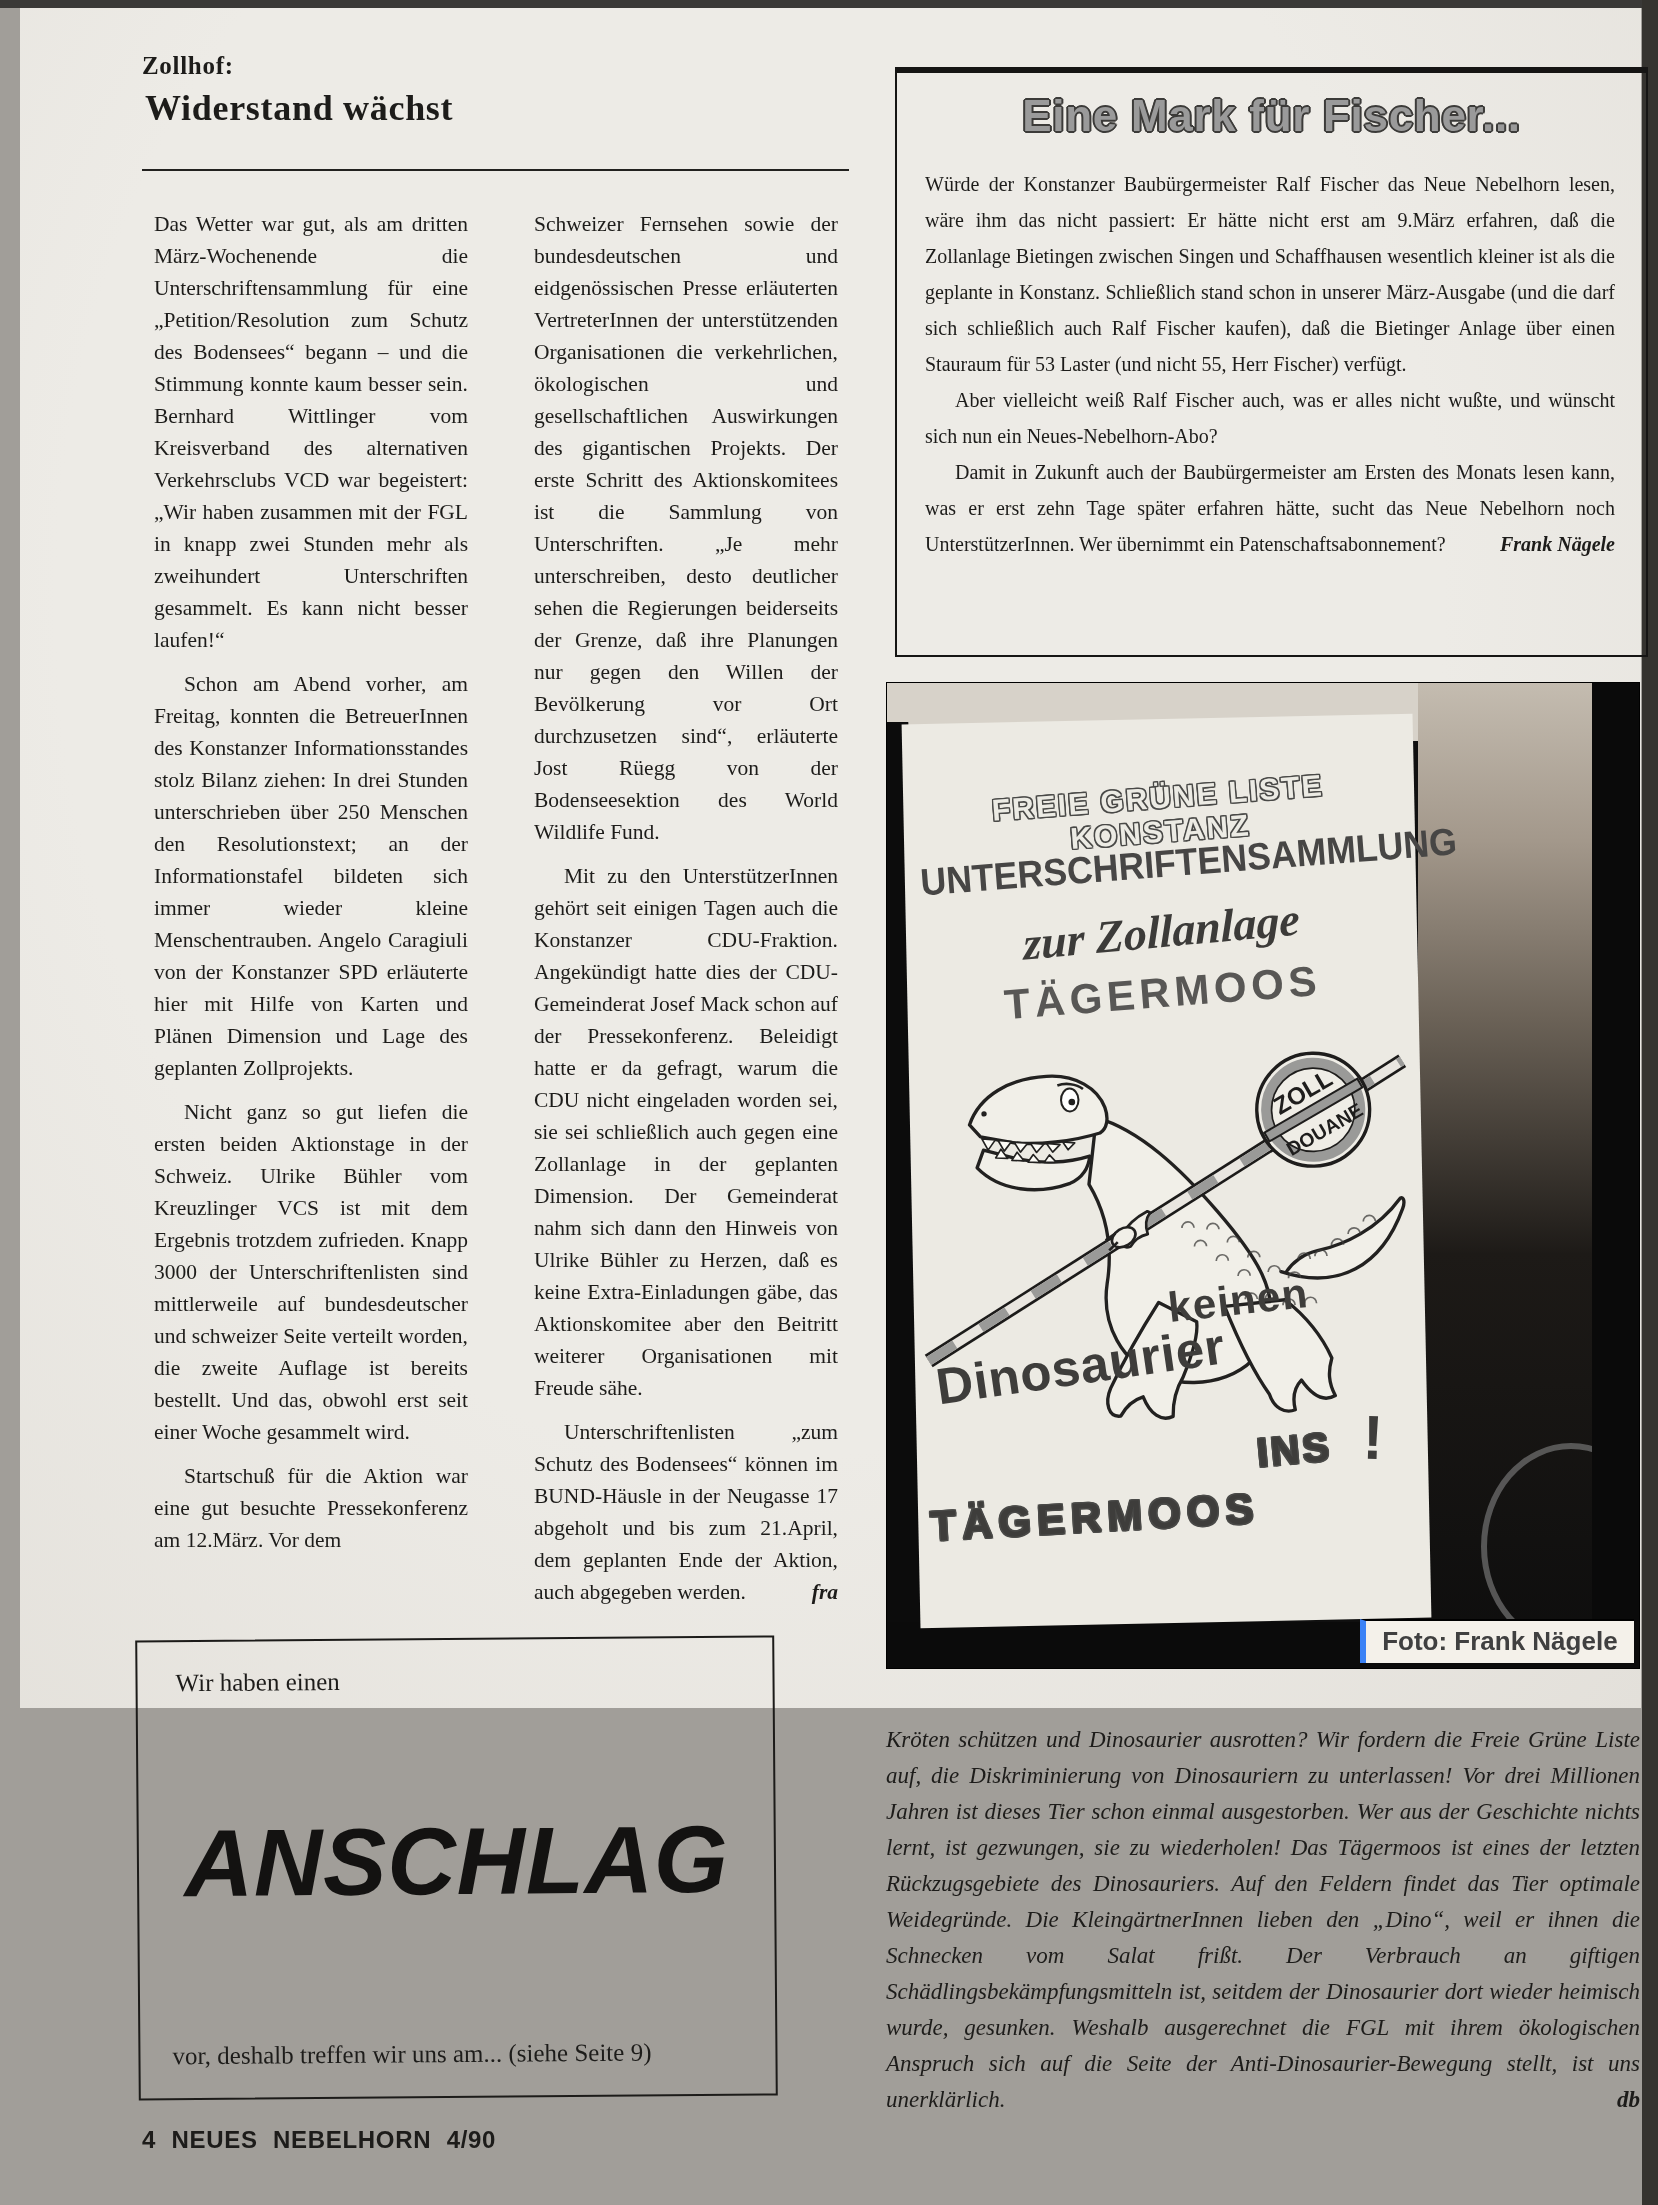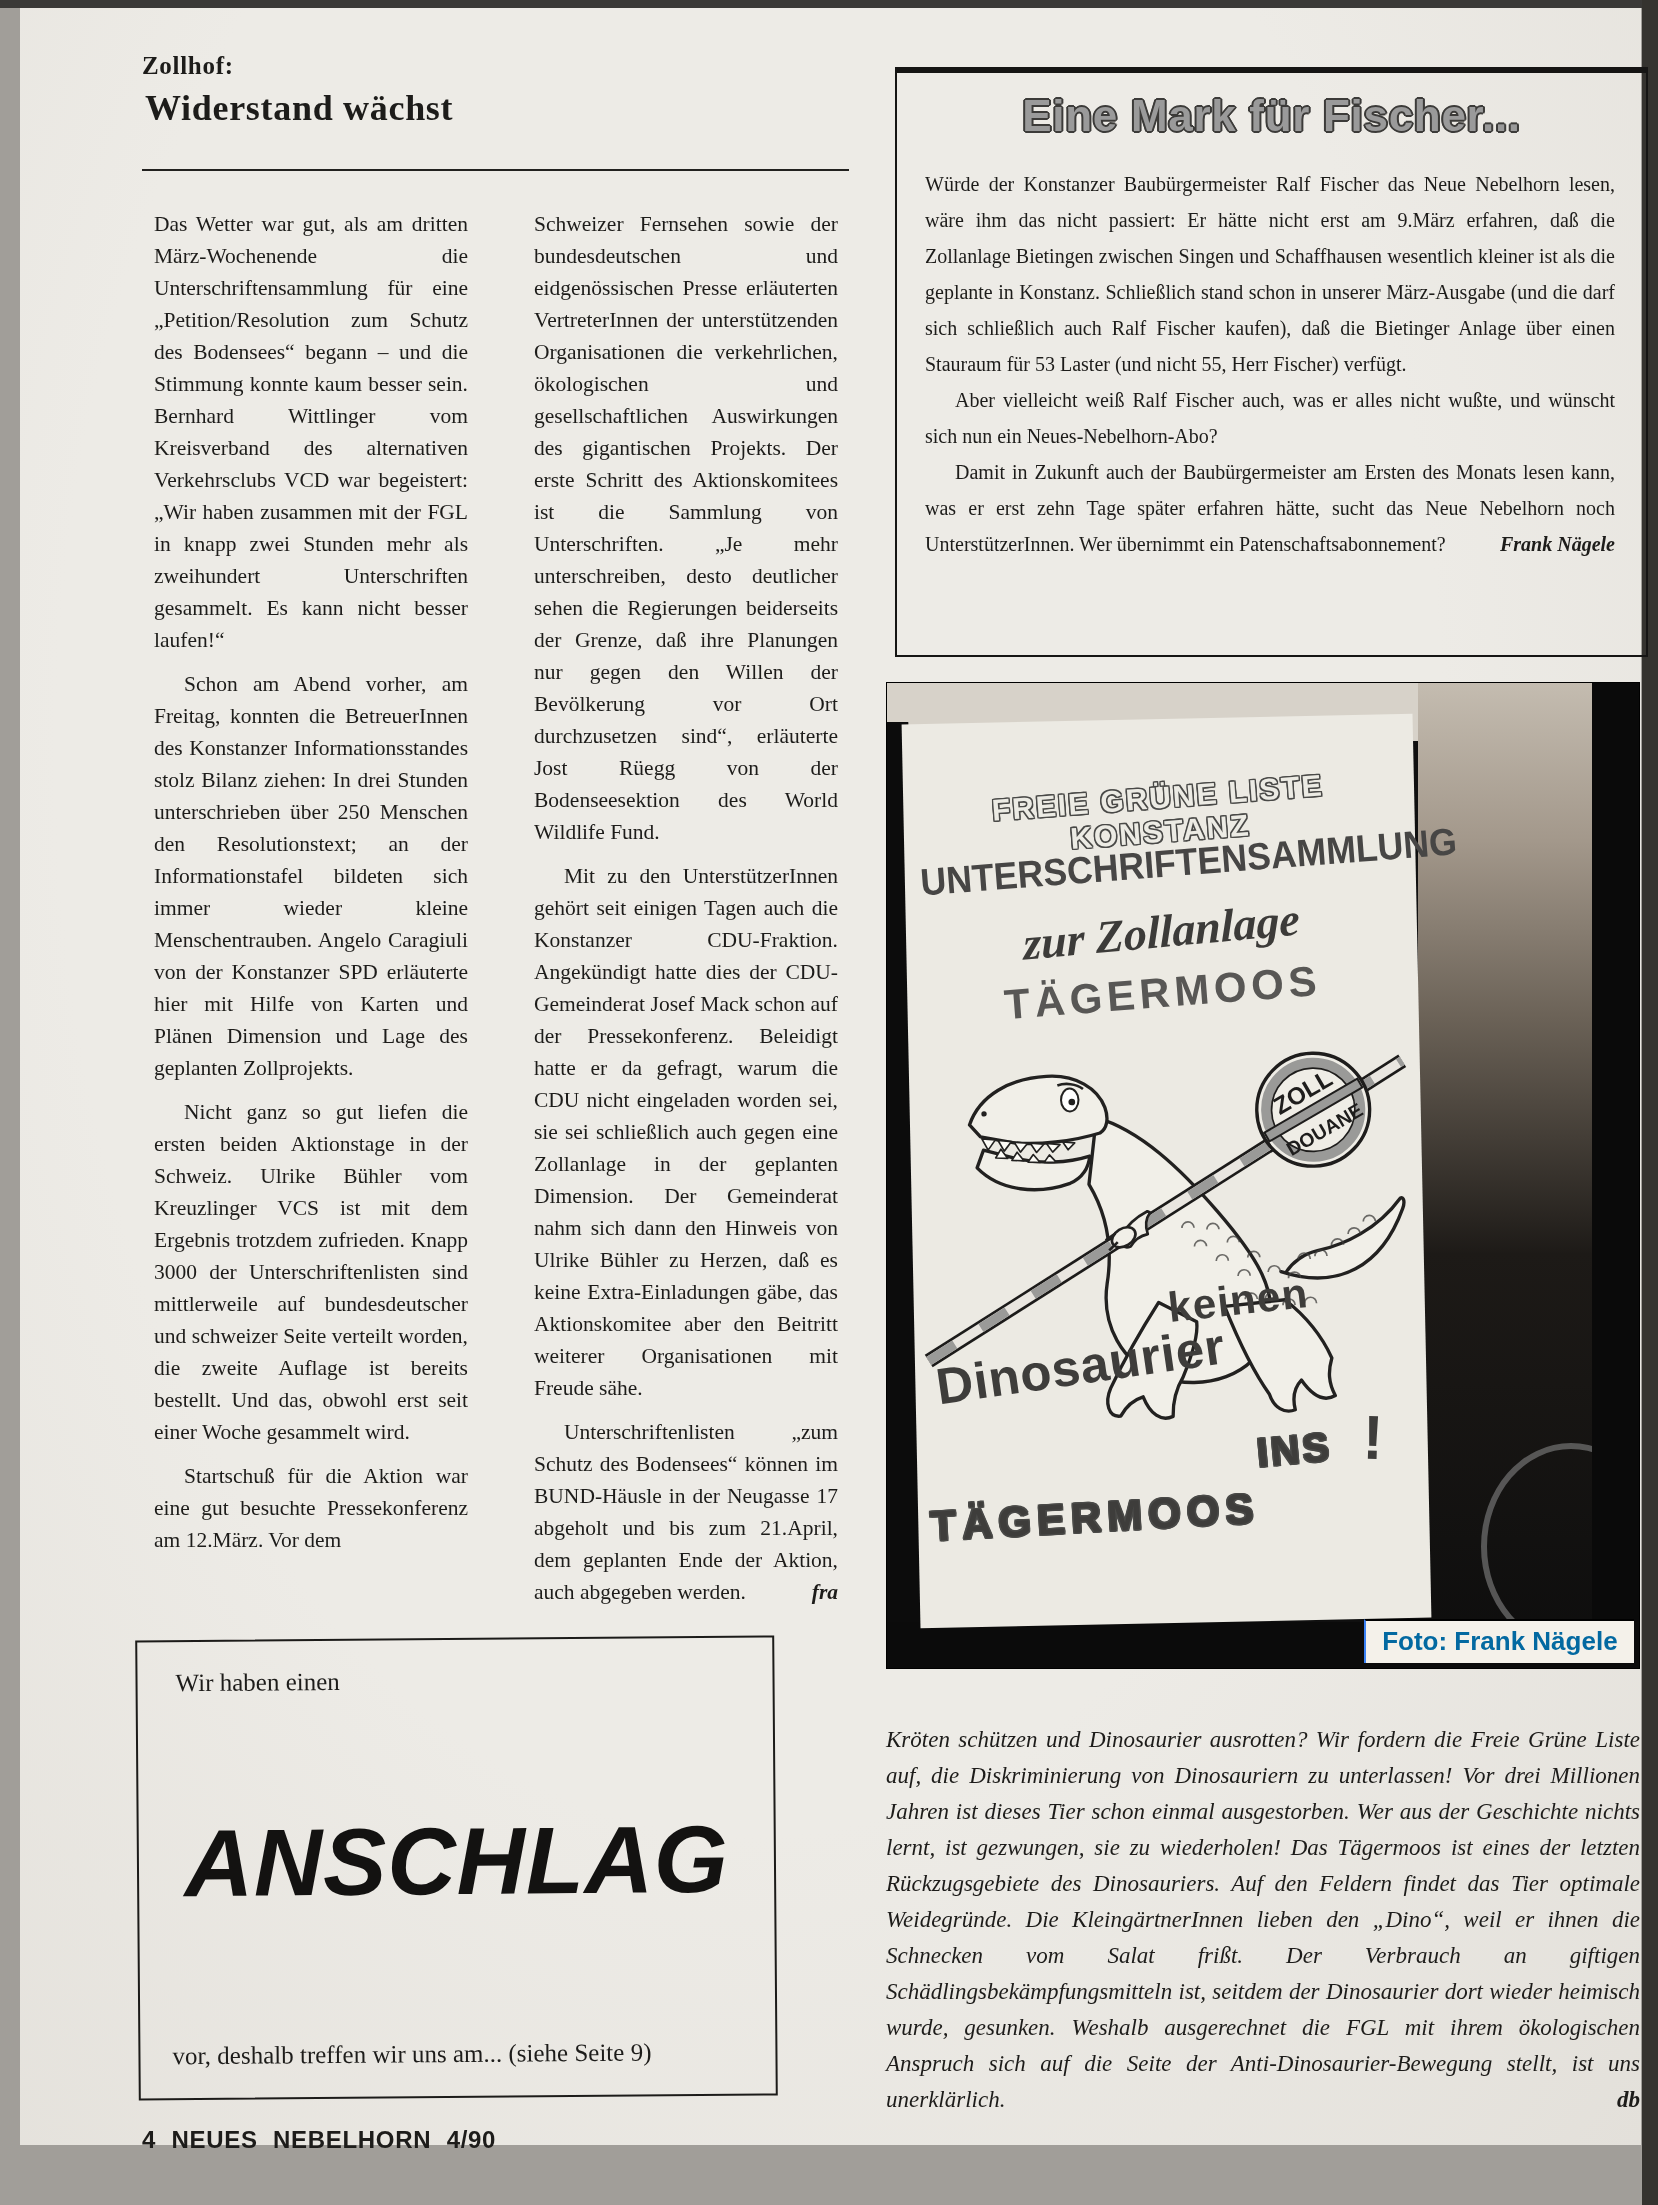--- a/index.html
+++ b/index.html
@@ -1,20 +1,20 @@
 <!DOCTYPE html>
 <html style="font-size:10.8px"><head>
 <meta charset="utf-8">
 <style>
   html,body{margin:0;padding:0;}
   body{width:1659px;height:2205px;position:relative;overflow:hidden;
        background:#a19e99;font-family:"Liberation Serif",serif;color:#1d1c1a;}
   .scan-edge-top{position:absolute;left:0;top:0;width:1659px;height:8px;background:#3a3937;}
   .scan-edge-right{position:absolute;right:0;top:0;width:17.5px;height:2205px;background:#35332f;}
-  .paper{position:absolute;left:20px;top:8px;width:1621px;height:2137px;
+  .paper{position:absolute;left:20px;top:8px;width:1621px;height:1700px;
          background:radial-gradient(ellipse at 45% 35%,#edebe6 55%,#e3e0da 100%);}
 
   
   .kicker{position:absolute;left:122px;top:44px;font-size:25px;font-weight:bold;letter-spacing:0.7px;}
   .headline{position:absolute;left:121px;top:75px;font-size:36px;font-weight:bold;letter-spacing:0.7px;}
   .head-rule{position:absolute;left:122px;top:161px;width:707px;height:2px;background:#22211f;}
 
   
   .col{position:absolute;top:188px;font-size:21.5px;line-height:32px;text-align:justify;}
   .col1{left:122px;width:338px;}
@@ -61,23 +61,23 @@
   .pl3{top:186px;font-family:"Liberation Serif",serif;font-style:italic;font-size:46px;color:#3c3b39;
        transform:rotate(-4deg) skewX(-4deg);}
   .pl4{top:250px;font-size:42px;color:#585755;letter-spacing:4.7px;transform:rotate(-3.2deg);}
   .dino-svg{position:absolute;left:-5.4px;top:293px;}
   .slogan{position:absolute;font-family:"Liberation Sans",sans-serif;font-weight:bold;color:#3e3d3b;}
   .sl-keinen{left:254px;top:559px;font-size:42px;letter-spacing:1.3px;transform:rotate(-5deg);}
   .sl-dino{left:20px;top:616px;font-size:51px;letter-spacing:0.7px;transform:rotate(-7deg);}
   .sl-ins{left:340px;top:711px;font-size:40px;letter-spacing:2.7px;transform:rotate(-4deg);}
   .sl-excl{left:446px;top:687px;font-size:62px;transform:rotate(3deg);}
   .sl-taeg{left:12px;top:773px;font-size:42px;letter-spacing:6px;transform:rotate(-2deg);}
-  .credit{position:absolute;right:5.4px;bottom:5.4px;background:#f4f1ea;color:#0369a1;
+  .credit{position:absolute;right:5.4px;bottom:5.4px;background:#f4f1ea;color:#404040;
           font-family:"Liberation Sans",sans-serif;font-weight:bold;font-size:26px;
-          padding:5.4px 16px;border-left:2px solid #3b82f6;border-top:2px solid #000;}
+          padding:5.4px 16px;border-left:6px solid #3b82f6;border-top:2px solid #000;}
 
   
   .caption{position:absolute;left:866px;top:1714px;width:754px;font-style:italic;
            font-size:23px;line-height:36px;text-align:justify;}
 
   
   .adbox{position:absolute;left:117px;top:1630px;width:639px;height:460px;
          border:2px solid #1c1b19;box-sizing:border-box;transform:rotate(-.45deg);}
   .ad-line1{position:absolute;left:38px;top:27px;font-size:25px;margin:0;}
   .ad-big{position:absolute;left:0;top:167px;width:100%;text-align:center;

